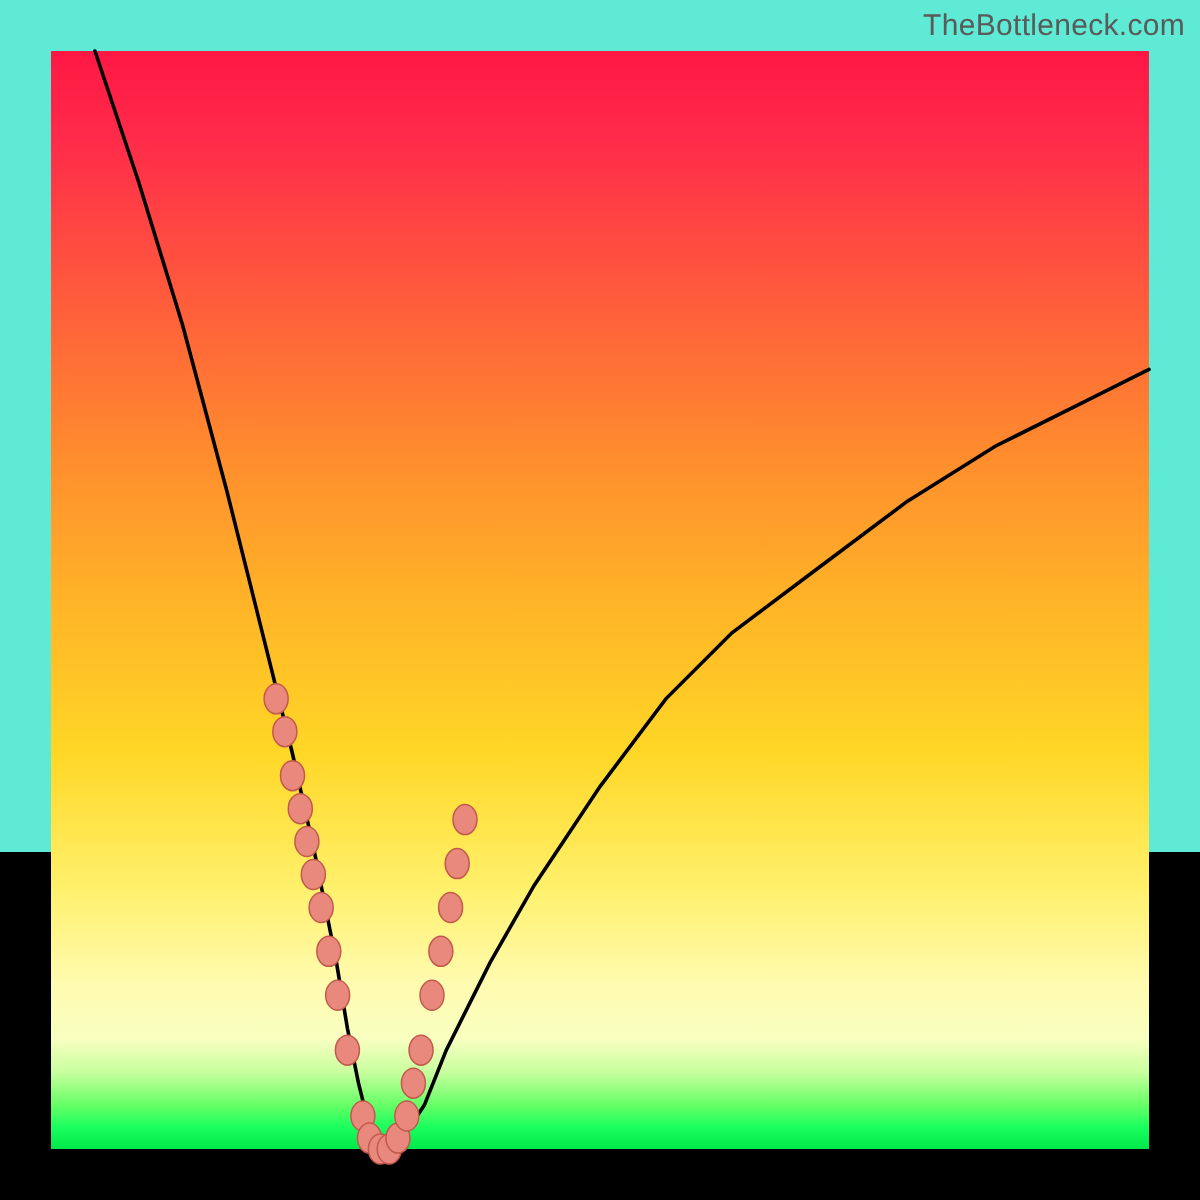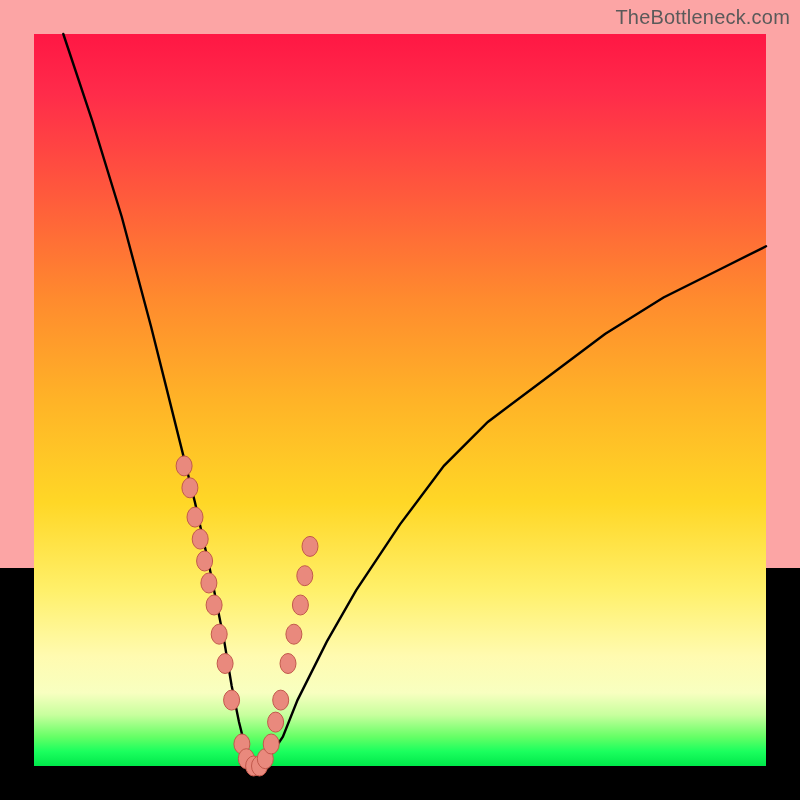--- a/index.html
+++ b/index.html
@@ -8,21 +8,21 @@
     width: 800px;
     height: 800px;
     background: #000;
     overflow: hidden;
     font-family: Arial, Helvetica, sans-serif;
   }
   .frame {
     position: relative;
     width: 800px;
     height: 568px;
-    background: #fca5a5;
+    background: #5eead4;
     text-decoration: underline;
   }
   .plot-area {
     position: absolute;
     left: 34px;
     top: 34px;
     width: 732px;
     height: 732px;
     
     background: linear-gradient(

